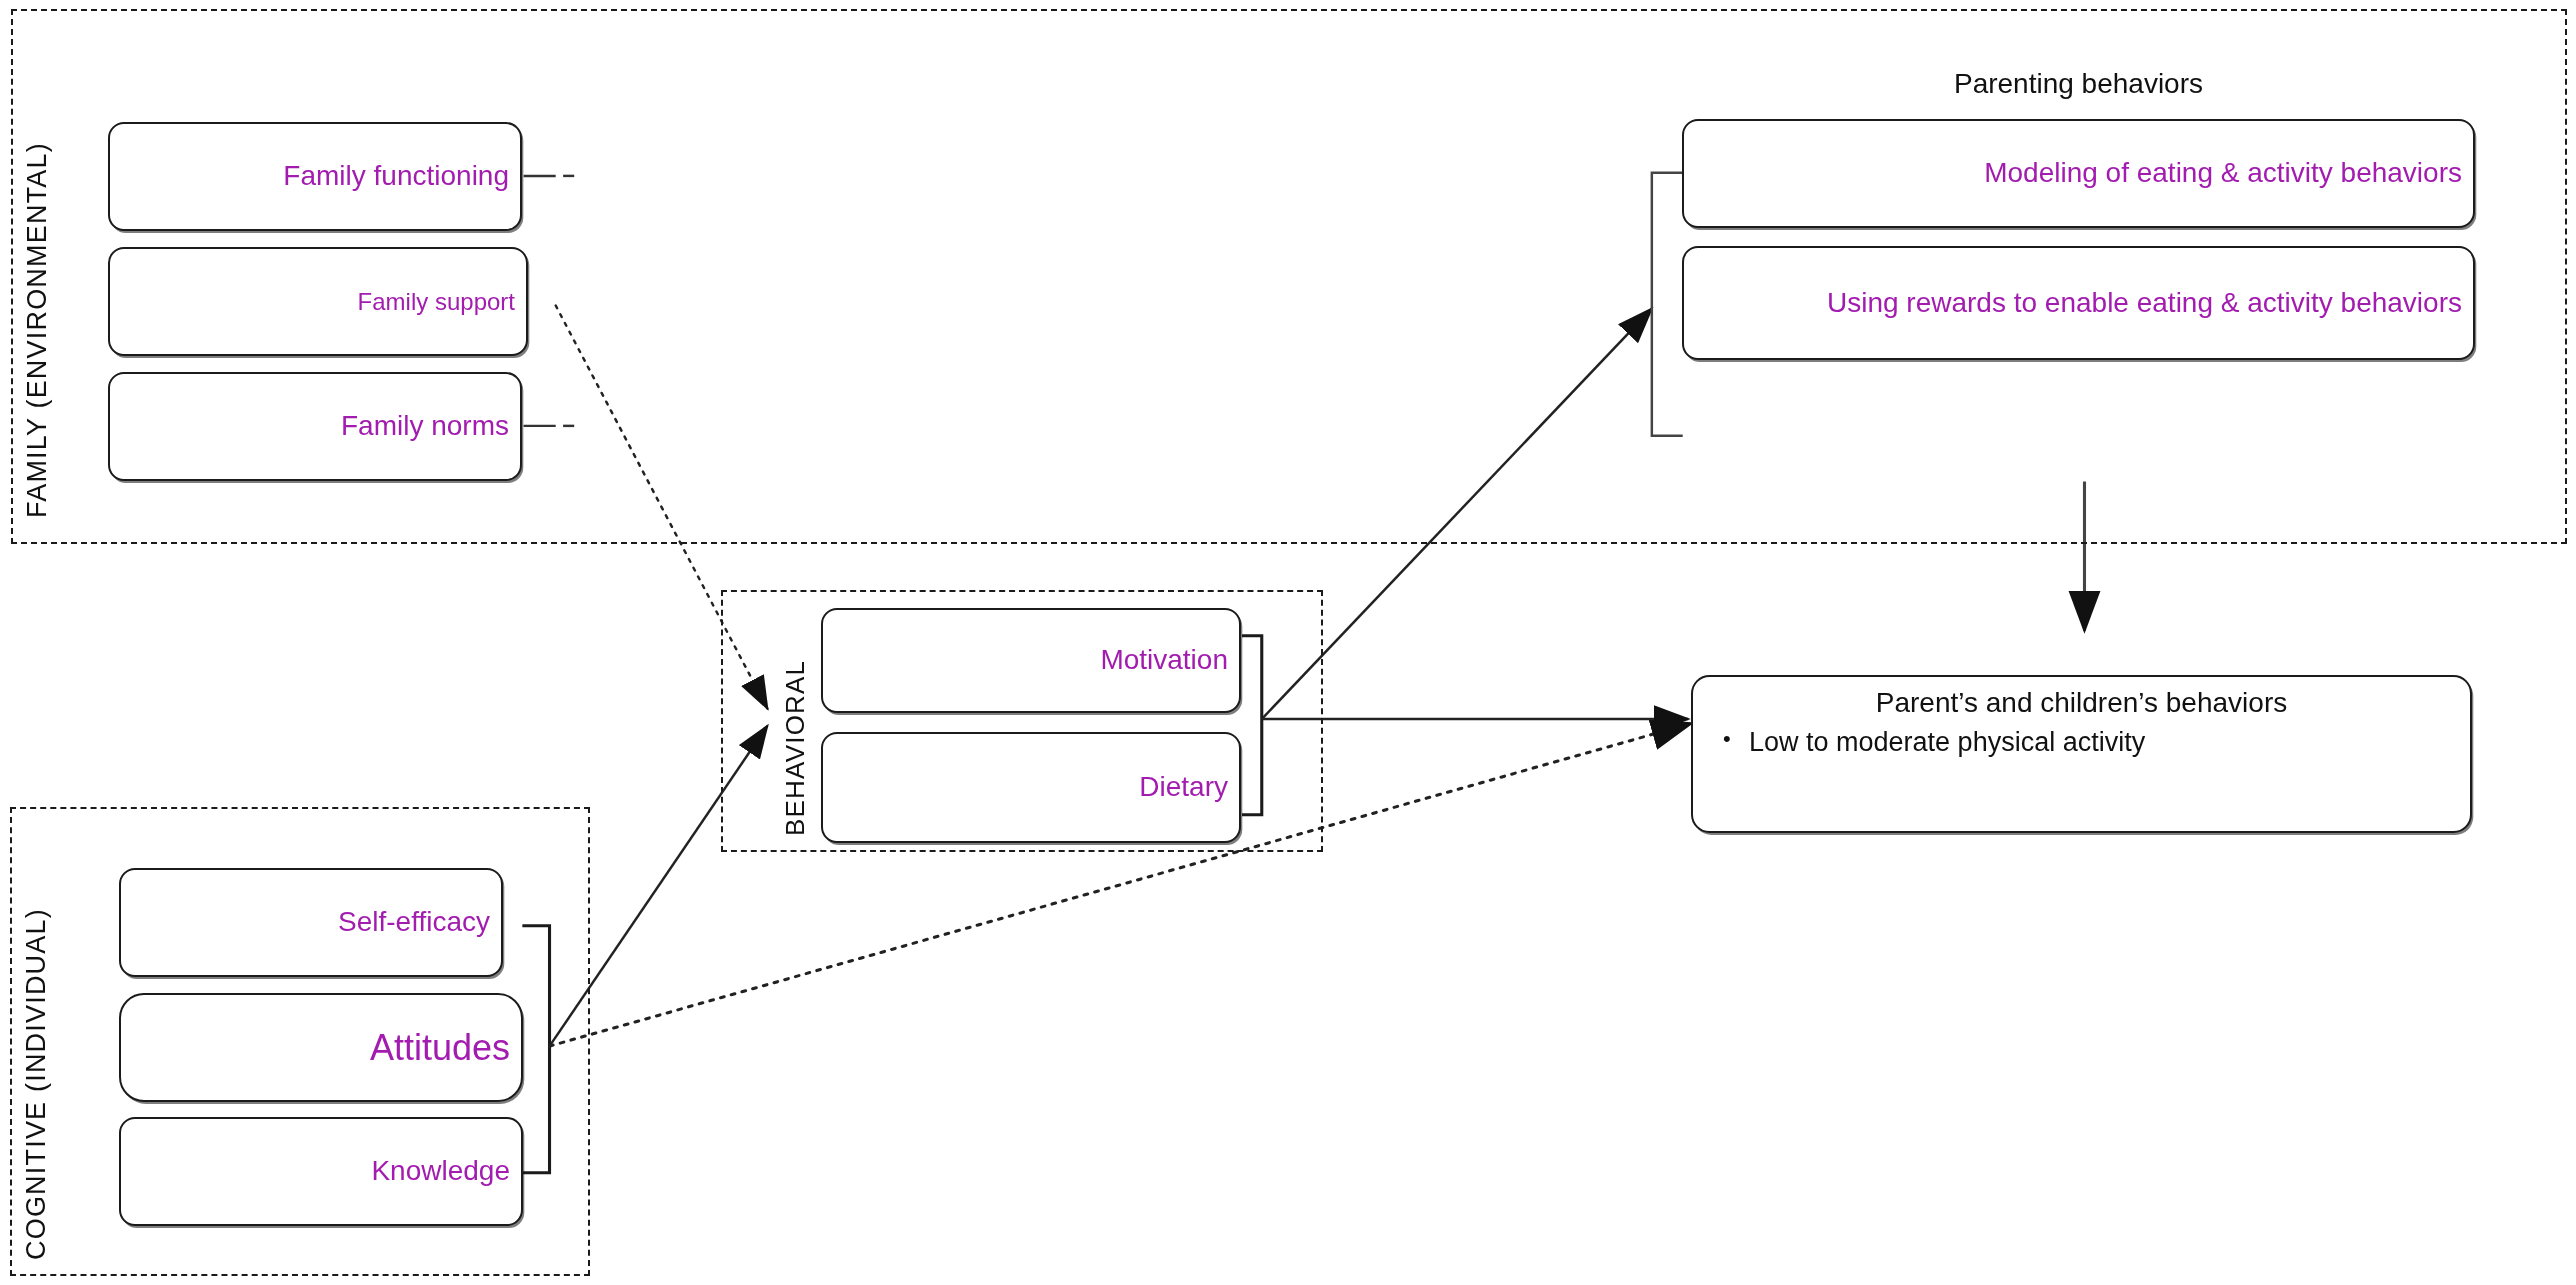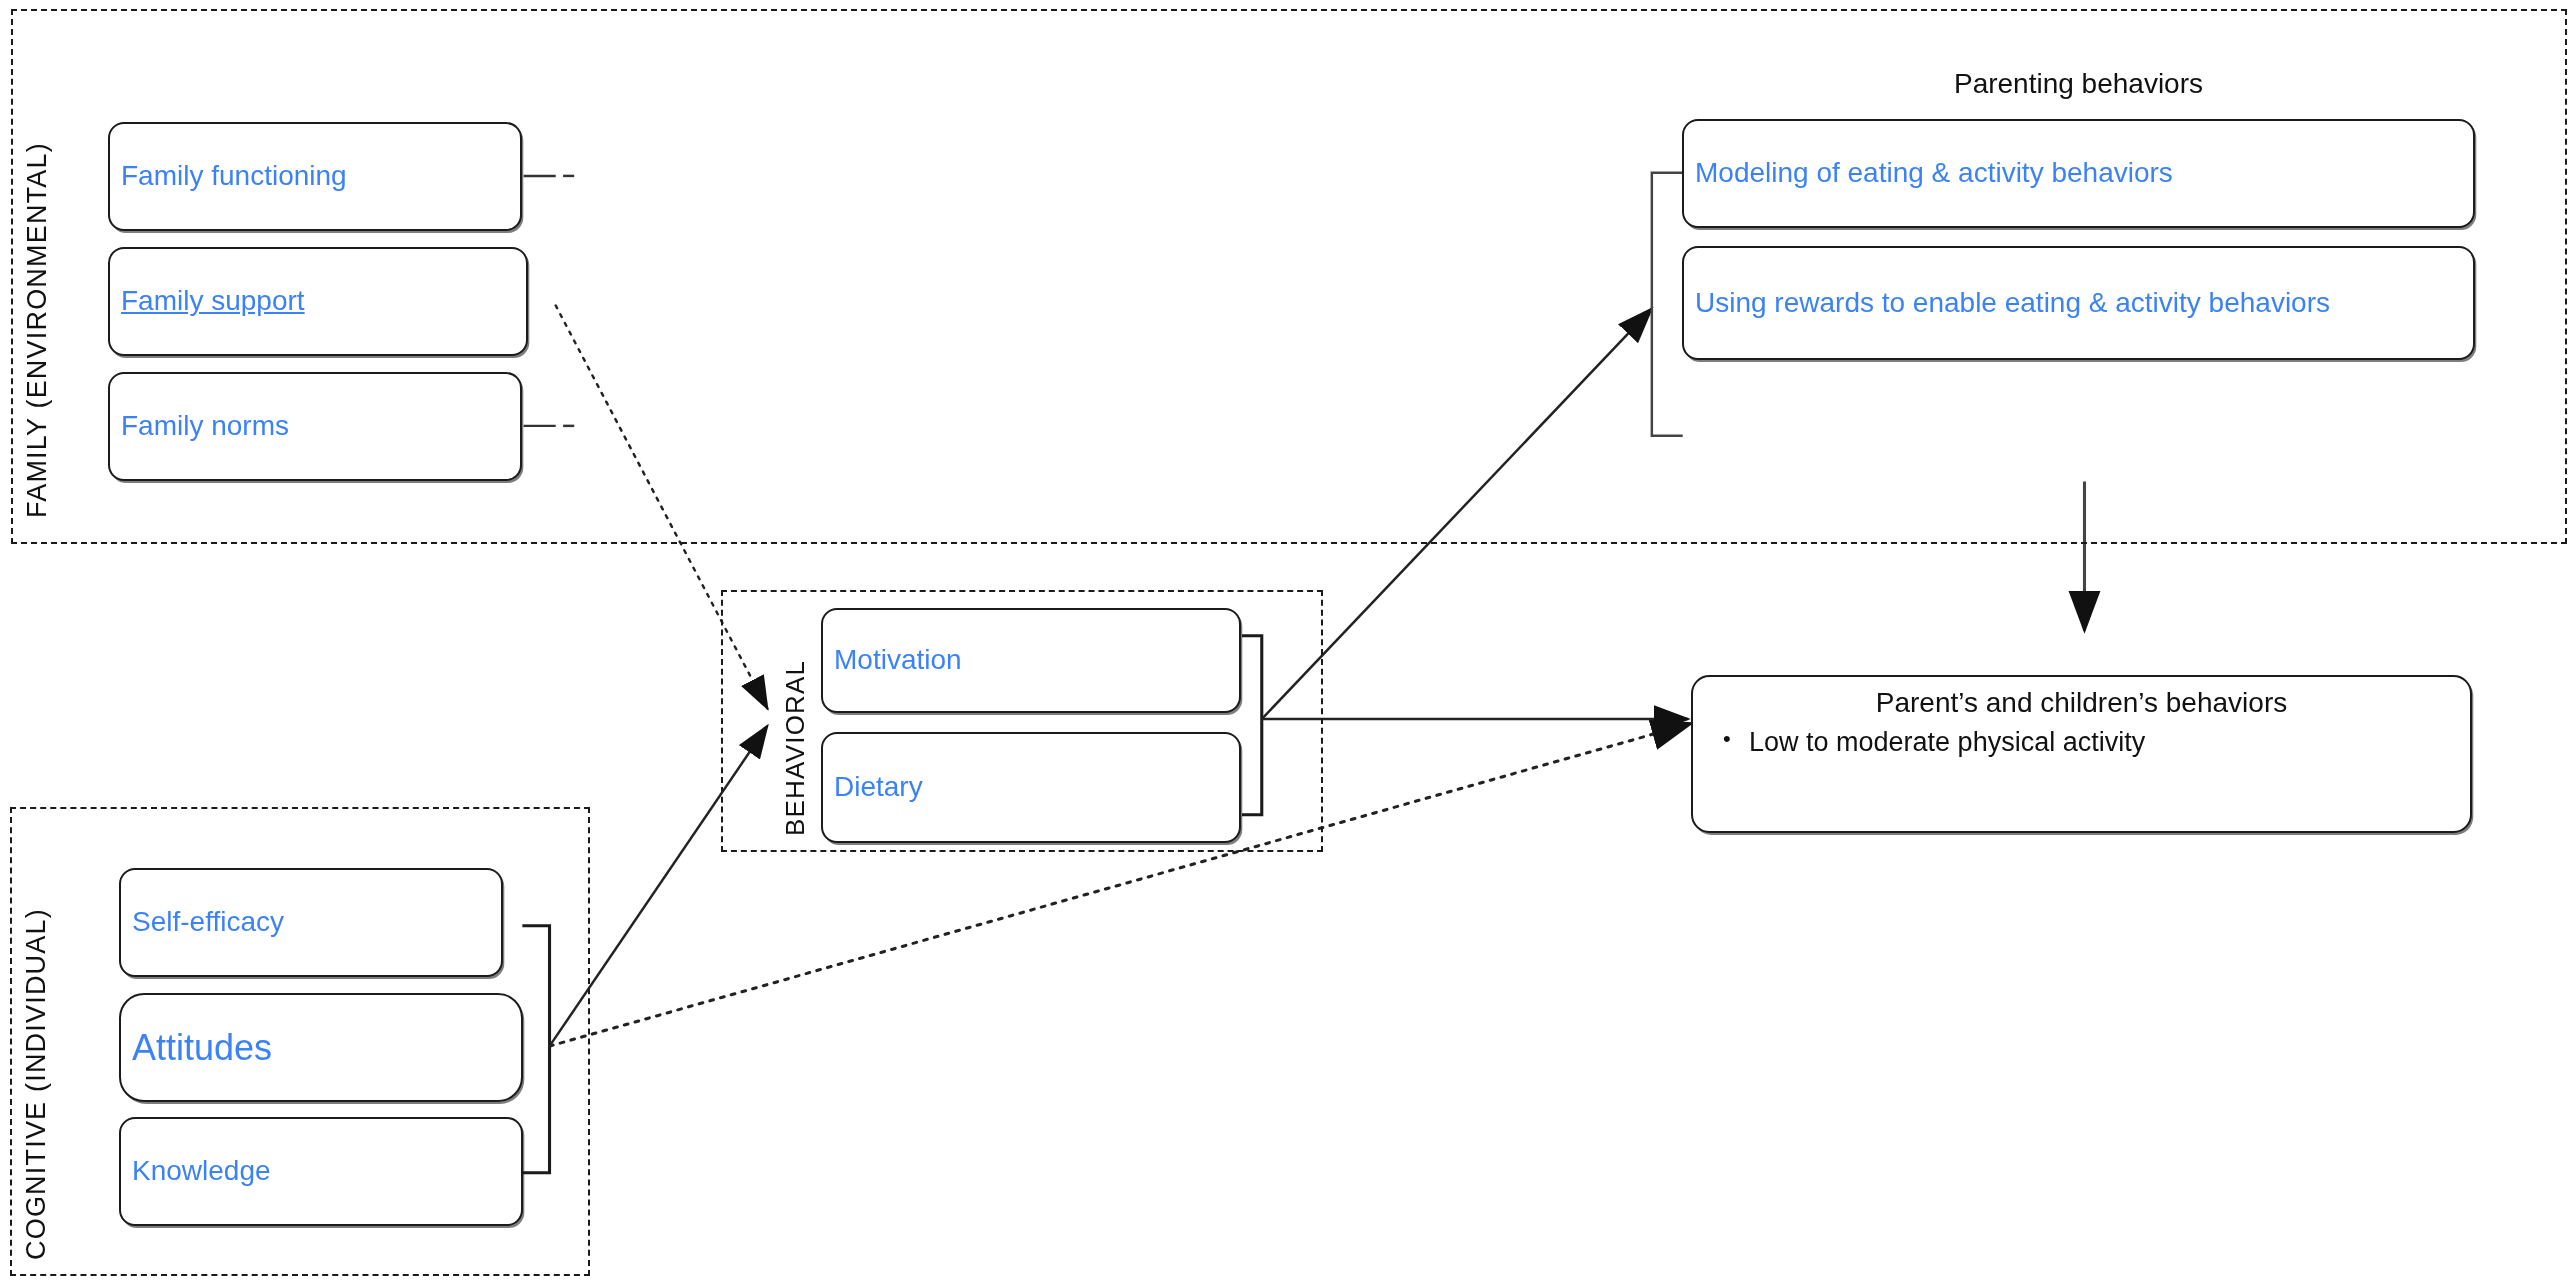--- a/index.html
+++ b/index.html
@@ -3,22 +3,22 @@
 <meta charset="utf-8">
 <style>
   html,body{margin:0;padding:0;background:#ffffff;}
   #stage{position:relative;width:2576px;height:1285px;background:#fff;
          font-family:"Liberation Sans", sans-serif;color:#111;overflow:hidden;}
   #wires{position:absolute;left:0;top:0;width:2576px;height:1285px;}
   .region{position:absolute;border:2.5px dashed #1a1a1a;box-sizing:border-box;background:transparent;}
   .region-label{position:absolute;writing-mode:vertical-rl;transform:rotate(180deg);
                 letter-spacing:1.2px;font-size:27px;color:#111;white-space:nowrap;}
   .node{position:absolute;box-sizing:border-box;border:2.5px solid #1b1b1b;border-radius:16px;
-        background:#fff;display:flex;align-items:center;justify-content:flex-start;
-        text-align:center;padding:18px 11px;line-height:1.22;color:#3b82f6;}
+        background:#fff;display:flex;align-items:center;justify-content:flex-end;
+        text-align:center;padding:18px 11px;line-height:1.22;color:#a21caf;}
   .node.sh{box-shadow:1.9px 2.5px 0 -0.6px rgba(20,20,20,.55);}
   .title{position:absolute;font-size:28px;text-align:center;color:#111;}
   .outcome{position:absolute;box-sizing:border-box;border:2.5px solid #1b1b1b;border-radius:18.5px;
            background:#fff;padding:11px 16px 12.3px 16px;color:#111;
            box-shadow:1.9px 2.5px 0 -0.6px rgba(20,20,20,.55);margin-top:44px;}
   .outcome h4{margin:0 0 6.2px 0;font-weight:normal;font-size:28px;text-align:center;line-height:1.1;}
   .outcome ul{margin:0;padding:0 0 0 40px;list-style:none;}
   .outcome li{font-size:27px;line-height:1.32;position:relative;}
   .outcome li::before{content:"\2022";position:absolute;left:-26px;top:-1.2px;font-size:22px;}
 </style>
@@ -62,21 +62,21 @@
 
     <path d="M3377,780 L3377,1022" stroke="#444" stroke-width="5" fill="none" marker-end="url(#ah)"></path>
   </svg>
 
   <div class="region" style="left:11px;top:8.6px;width:2556px;height:535px;"></div>
   <div class="region-label" style="left:22px;top:23.5px;height:494px;">FAMILY  (ENVIRONMENTAL)</div>
 
   <div class="node sh" style="left:108px;top:122px;width:414px;height:109px;font-size:28px;">
     <span>Family functioning</span>
   </div>
-  <div class="node sh" style="left:108px;top:247px;width:420px;height:109px;font-size:28px;text-decoration:underline;">
+  <div class="node sh" style="left:108px;top:247px;width:420px;height:109px;font-size:24px;">
     <span>Family support</span>
   </div>
   <div class="node sh" style="left:108px;top:372px;width:414px;height:109px;font-size:28px;">
     <span>Family norms</span>
   </div>
 
   <div class="title" style="left:1682px;top:68px;width:793px;">Parenting behaviors</div>
 
   <div class="node sh" style="left:1682px;top:119px;width:793px;height:109px;font-size:28px;">
     <span>Modeling of eating &amp; activity behaviors</span>

